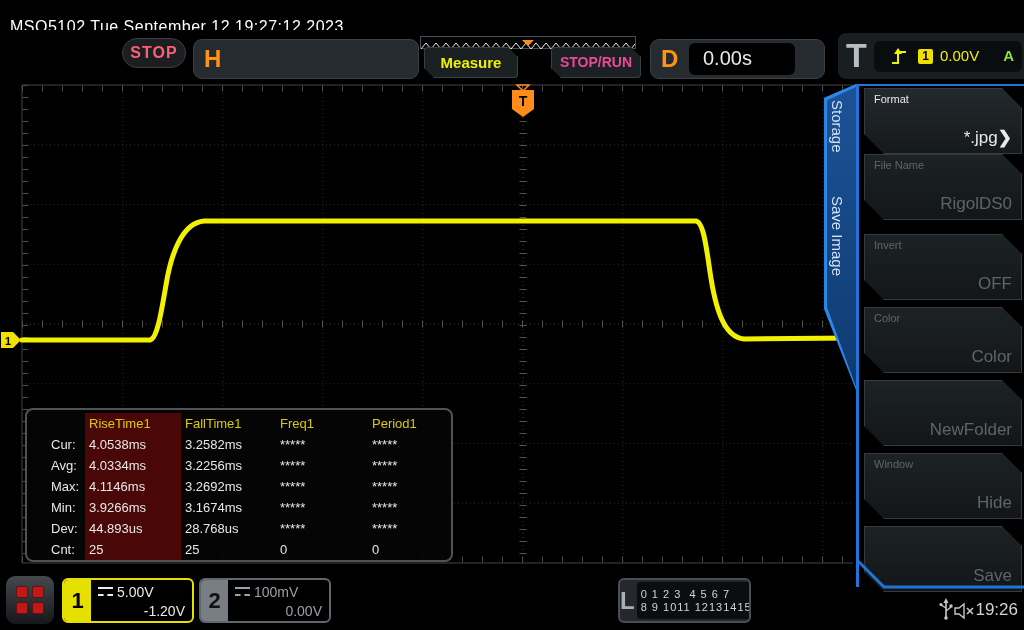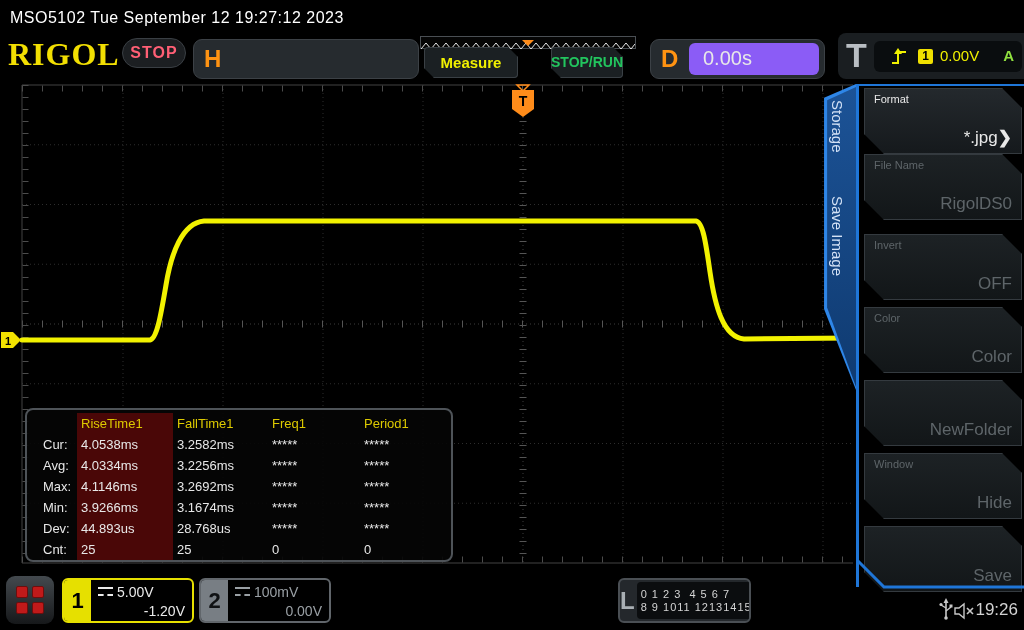--- a/index.html
+++ b/index.html
@@ -1,21 +1,21 @@
 <!DOCTYPE html>
 <html><head>
 <meta charset="utf-8">
 <style>
   * { margin:0; padding:0; box-sizing:border-box; }
   html,body { background:#000; }
   body { font-family:"Liberation Sans", sans-serif; }
   #screen { position:relative; width:1024px; height:630px; background:#000; overflow:hidden; }
 
   
-  .titlebar { position:absolute; left:0; top:3px; width:1024px; height:30px; background:#000; color:#fff;
+  .titlebar { position:absolute; left:0; top:12px; width:1024px; height:30px; background:#000; color:#fff;
               font-size:16px; line-height:30px; padding-left:10px; letter-spacing:0.5px; }
 
   
   .header { position:absolute; left:0; top:30px; width:1024px; height:52px; background:#000; }
   .logo { position:absolute; left:8px; top:6px; font-family:"Liberation Serif", serif; font-weight:bold;
           font-size:32px; color:#f2df02; letter-spacing:1px; }
   .stop-badge { position:absolute; left:122px; top:8px; width:64px; height:30px; background:#1c1f22;
                 border:1px solid #3a3f44; border-radius:15px; color:#ff5f75; font-weight:bold;
                 font-size:16px; text-align:center; line-height:28px; letter-spacing:1px; }
   .hgroup { position:absolute; left:193px; top:9px; width:226px; height:40px; background:#262b2f;
@@ -24,41 +24,41 @@
   .hinner { position:absolute; left:36px; top:3px; width:184px; height:32px; background:#0a0d0f; border-radius:6px; }
   .timebase { position:absolute; left:14px; top:4px; font-size:20px; color:#e8e8e8; }
   .srate { position:absolute; right:6px; top:1px; text-align:right; font-size:12px; color:#7e8489; line-height:14px; }
   .preview { position:absolute; left:420px; top:6px; width:216px; height:13px; background:#050505;
              border:1px solid #4a4f54; }
   .hdr-btn { position:absolute; top:17px; height:31px; background:#1b2023; color:#f0f000; font-weight:bold;
              font-size:15px; text-align:center; line-height:31px; border-radius:4px;
              clip-path: polygon(0 0, calc(100% - 10px) 0, 100% 10px, 100% 100%, 10px 100%, 0 calc(100% - 10px));
              box-shadow: inset 0 0 0 1px #3a4045; }
   .btn-measure { left:424px; width:94px; }
-  .btn-stoprun { left:551px; width:72px; color:#22c55e; font-size:14px; }
+  .btn-stoprun { left:551px; width:90px; color:#ec4899; font-size:14px; }
   .dgroup { position:absolute; left:650px; top:9px; width:175px; height:40px; background:#262b2f;
             border-radius:9px; border:1px solid #3c4146; }
   .dletter { position:absolute; left:10px; top:5px; font-size:24px; font-weight:bold; color:#ff9312; }
-  .dinner { position:absolute; left:38px; top:3px; width:130px; height:32px; background:#8b5cf6; border-radius:6px; }
+  .dinner { position:absolute; left:38px; top:3px; width:106px; height:32px; background:#000000; border-radius:6px; }
   .dvalue { position:absolute; left:14px; top:4px; font-size:20px; color:#e8e8e8; }
   .tgroup { position:absolute; left:838px; top:3px; width:186px; height:46px; background:#1a1e21; border-radius:8px 0 0 8px; }
   .tletter { position:absolute; left:8px; top:3px; font-size:34px; font-weight:bold; color:#b9bec3; }
   .tinner { position:absolute; left:36px; top:8px; width:148px; height:31px; background:#0a0d0f; border-radius:6px; }
   .tlevel { position:absolute; left:66px; top:6px; font-size:15px; color:#f0f000; }
   .tmode { position:absolute; right:8px; top:6px; font-size:15px; font-weight:bold; color:#8fdf3f; }
   .ch-badge { position:absolute; left:44px; top:8px; width:15px; height:15px; background:#f0e000; color:#000;
               font-size:12px; font-weight:bold; text-align:center; line-height:15px; border-radius:2px; }
   .trig-icon { position:absolute; left:16px; top:5px; }
 
   
   .scope-svg { position:absolute; left:0; top:82px; }
 
   
   .meas-table { position:absolute; left:25px; top:408px; width:428px; height:154px; background:rgba(6,6,6,0.9);
-                border:2px solid #4e5358; border-radius:8px; z-index:4; padding:3px 0 0 12px;
+                border:2px solid #4e5358; border-radius:8px; z-index:4; padding:3px 0 0 20px;
                 display:grid; grid-template-columns:38px 96px 95px 92px 99px;
                 grid-auto-rows:21px; font-size:13px; color:#e8e8e8; }
   .meas-table .hd { color:#ddca00; }
   .meas-table .red { background:#4a0707; }
   .meas-table div { padding-left:4px; line-height:21px; white-space:nowrap; }
 
   
   .menu-panel { position:absolute; left:856px; top:84px; width:168px; height:503px; background:#000;
                 border-left:3px solid #1f76d8; border-top:2px solid #1f76d8; z-index:5; }
   .menu-btn { position:absolute; left:5px; width:158px; height:66px; background:linear-gradient(#1d2225,#121618);
@@ -102,21 +102,20 @@
   .status .time { font-size:17px; }
 </style>
 </head>
 <body>
 
 <div id="screen">
 
   <div class="titlebar">MSO5102  Tue September 12 19:27:12 2023</div>
 
   <div class="header">
-    <div class="logo">RIGOL</div>
     <div class="stop-badge">STOP</div>
 
     <div class="hgroup">
       <div class="hletter">H</div>
     </div>
 
     <div class="preview">
       <svg width="214" height="11">
         <path d="M0 9 L5 3 L10 9 L15 3 L20 9 L25 3 L30 9 L35 3 L40 9 L45 3 L50 9 L55 3 L60 9 L65 3 L70 9 L75 3 L80 9 L85 3 L90 9 L95 3 L100 9 L105 3 L110 9 L115 3 L120 9 L125 3 L130 9 L135 3 L140 9 L145 3 L150 9 L155 3 L160 9 L165 3 L170 9 L175 3 L180 9 L185 3 L190 9 L195 3 L200 9 L205 3 L210 9 L214 4" fill="none" stroke="#e8e8e8" stroke-width="1"></path>
         <polygon points="101,0 113,0 107,6" fill="#ff8c1a"></polygon>

